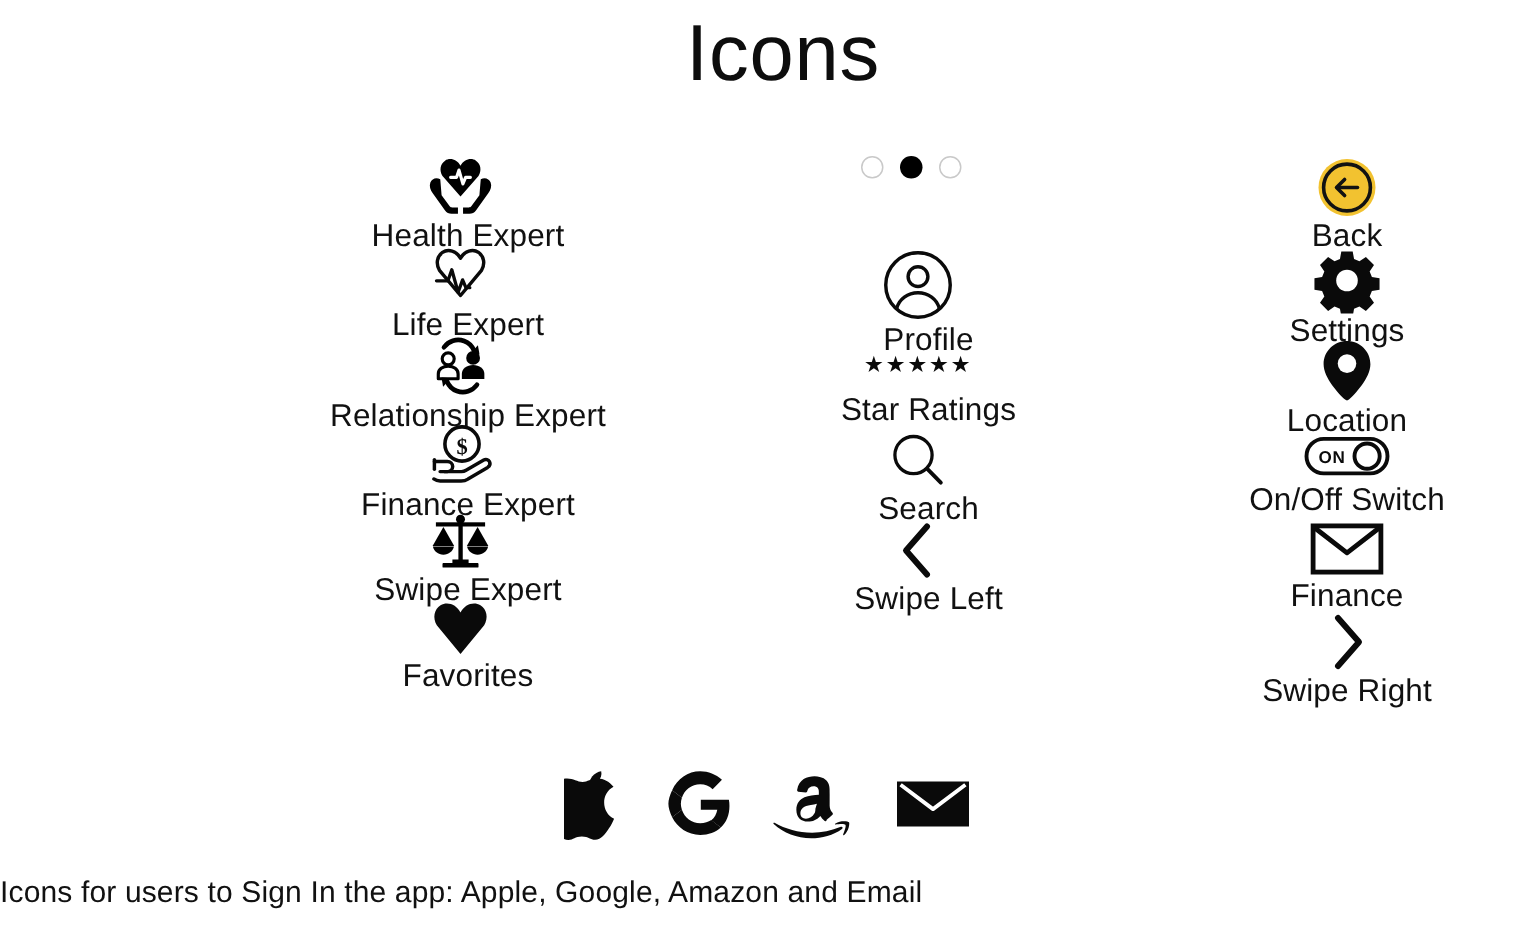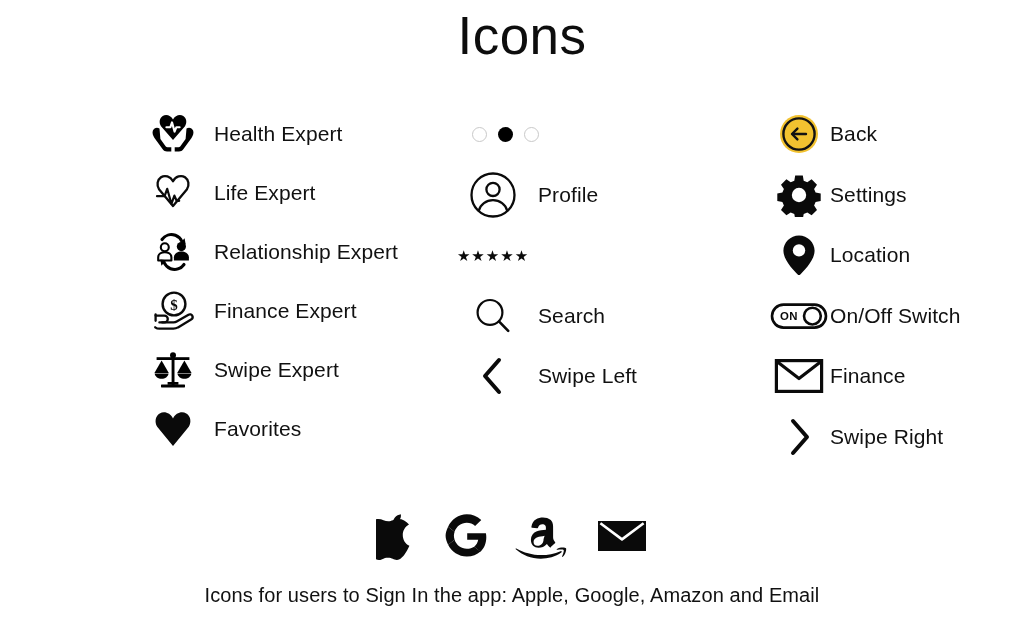--- a/index.html
+++ b/index.html
@@ -39,20 +39,21 @@
     top: 104px;
   }
   .col-left   { left: 142px; width: 330px; }
   .col-mid    { left: 462px; width: 300px; }
   .col-right  { left: 768px; width: 260px; }
 
   .icon-row {
     display: flex;
     align-items: center;
     height: 59px;
+    flex-direction: column;
   }
   .icon-slot {
     width: 62px;
     min-width: 62px;
     height: 54px;
     display: flex;
     align-items: center;
     justify-content: center;
   }
   .icon-label {
@@ -120,21 +121,21 @@
     align-items: center;
     justify-content: center;
     height: 56px;
   }
 
   .caption {
     position: absolute;
     top: 584px;
     left: 0;
     width: 1024px;
-    text-align: center;
+    text-align: left;
     font-size: 20px;
     font-weight: 400;
     color: #111111;
     letter-spacing: 0.1px;
   }
 </style>
 </head>
 <body>
 
 <div class="page-title">Icons</div>
@@ -239,20 +240,21 @@
         <path d="M10.8 40.6c1.6-6.1 7.3-10.4 14.2-10.4s12.6 4.3 14.2 10.4" fill="none" stroke="#0a0a0a" stroke-width="2.3" stroke-linecap="round"></path>
       </svg>
     </span>
     <span class="icon-label">Profile</span>
   </div>
 
   <div class="icon-row">
     <span class="icon-slot">
       <span class="stars">★★★★★</span>
     </span>
+    <span class="icon-label">Star Ratings</span>
   </div>
 
   <div class="icon-row">
     <span class="icon-slot">
       <svg width="42" height="42" viewBox="0 0 42 42">
         <circle cx="18" cy="17.4" r="12.4" fill="none" stroke="#0a0a0a" stroke-width="2.2"></circle>
         <path d="M27.2 26.6l9 9.2" fill="none" stroke="#0a0a0a" stroke-width="2.6" stroke-linecap="round"></path>
       </svg>
     </span>
     <span class="icon-label">Search</span>

